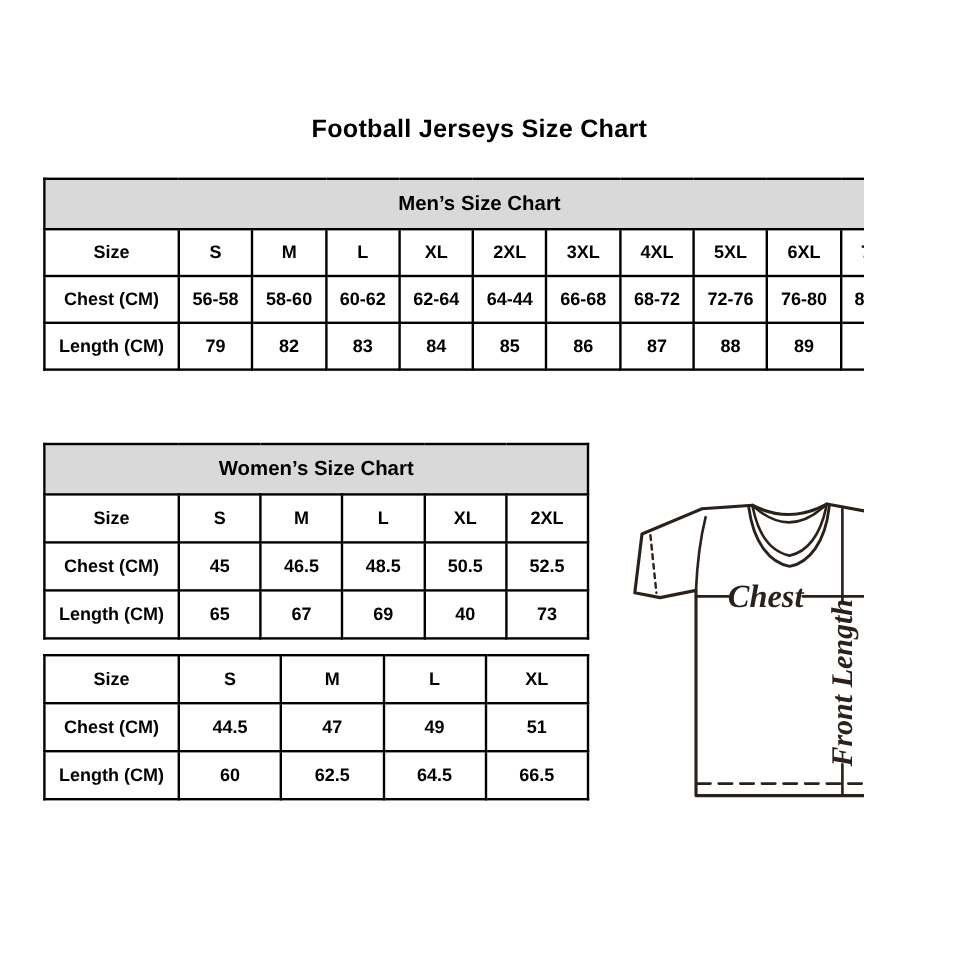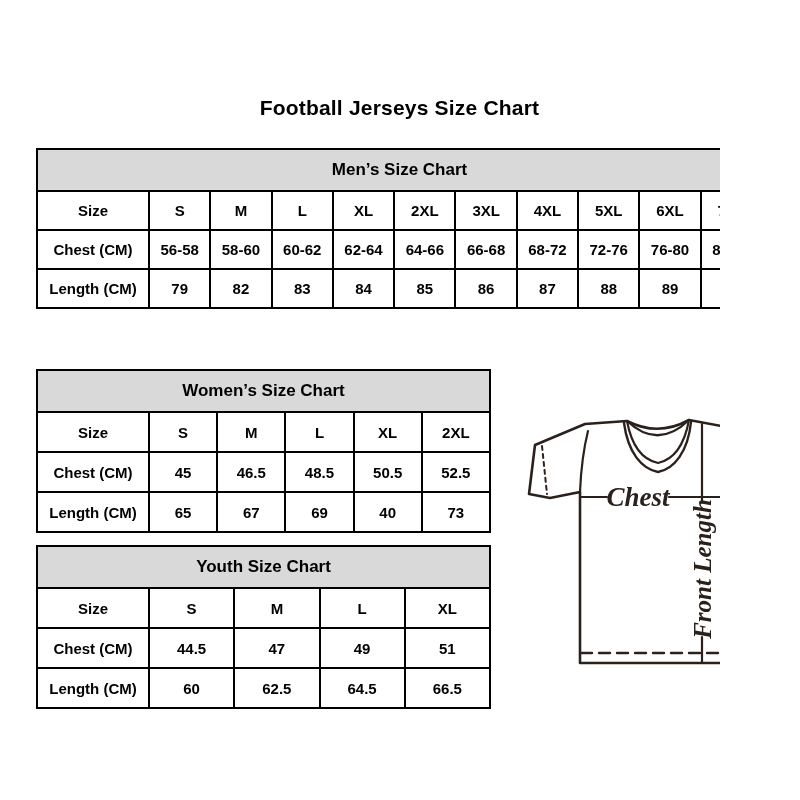--- a/index.html
+++ b/index.html
@@ -100,21 +100,21 @@
           <td>5XL</td>
           <td>6XL</td>
           <td>7XL</td>
         </tr>
         <tr>
           <td>Chest (CM)</td>
           <td>56-58</td>
           <td>58-60</td>
           <td>60-62</td>
           <td>62-64</td>
-          <td>64-66</td>
+          <td>64-44</td>
           <td>66-68</td>
           <td>68-72</td>
           <td>72-76</td>
           <td>76-80</td>
           <td>80-84</td>
         </tr>
         <tr>
           <td>Length (CM)</td>
           <td>79</td>
           <td>82</td>
@@ -173,23 +173,20 @@
   <table class="size-table" id="table-youth">
       <colgroup>
         <col style="width: 112px;">
         <col>
         <col>
         <col>
         <col>
       </colgroup>
       <tbody>
         <tr>
-          <td colspan="5" class="thead">Youth Size Chart</td>
-        </tr>
-        <tr>
           <td>Size</td>
           <td>S</td>
           <td>M</td>
           <td>L</td>
           <td>XL</td>
         </tr>
         <tr>
           <td>Chest (CM)</td>
           <td>44.5</td>
           <td>47</td>

